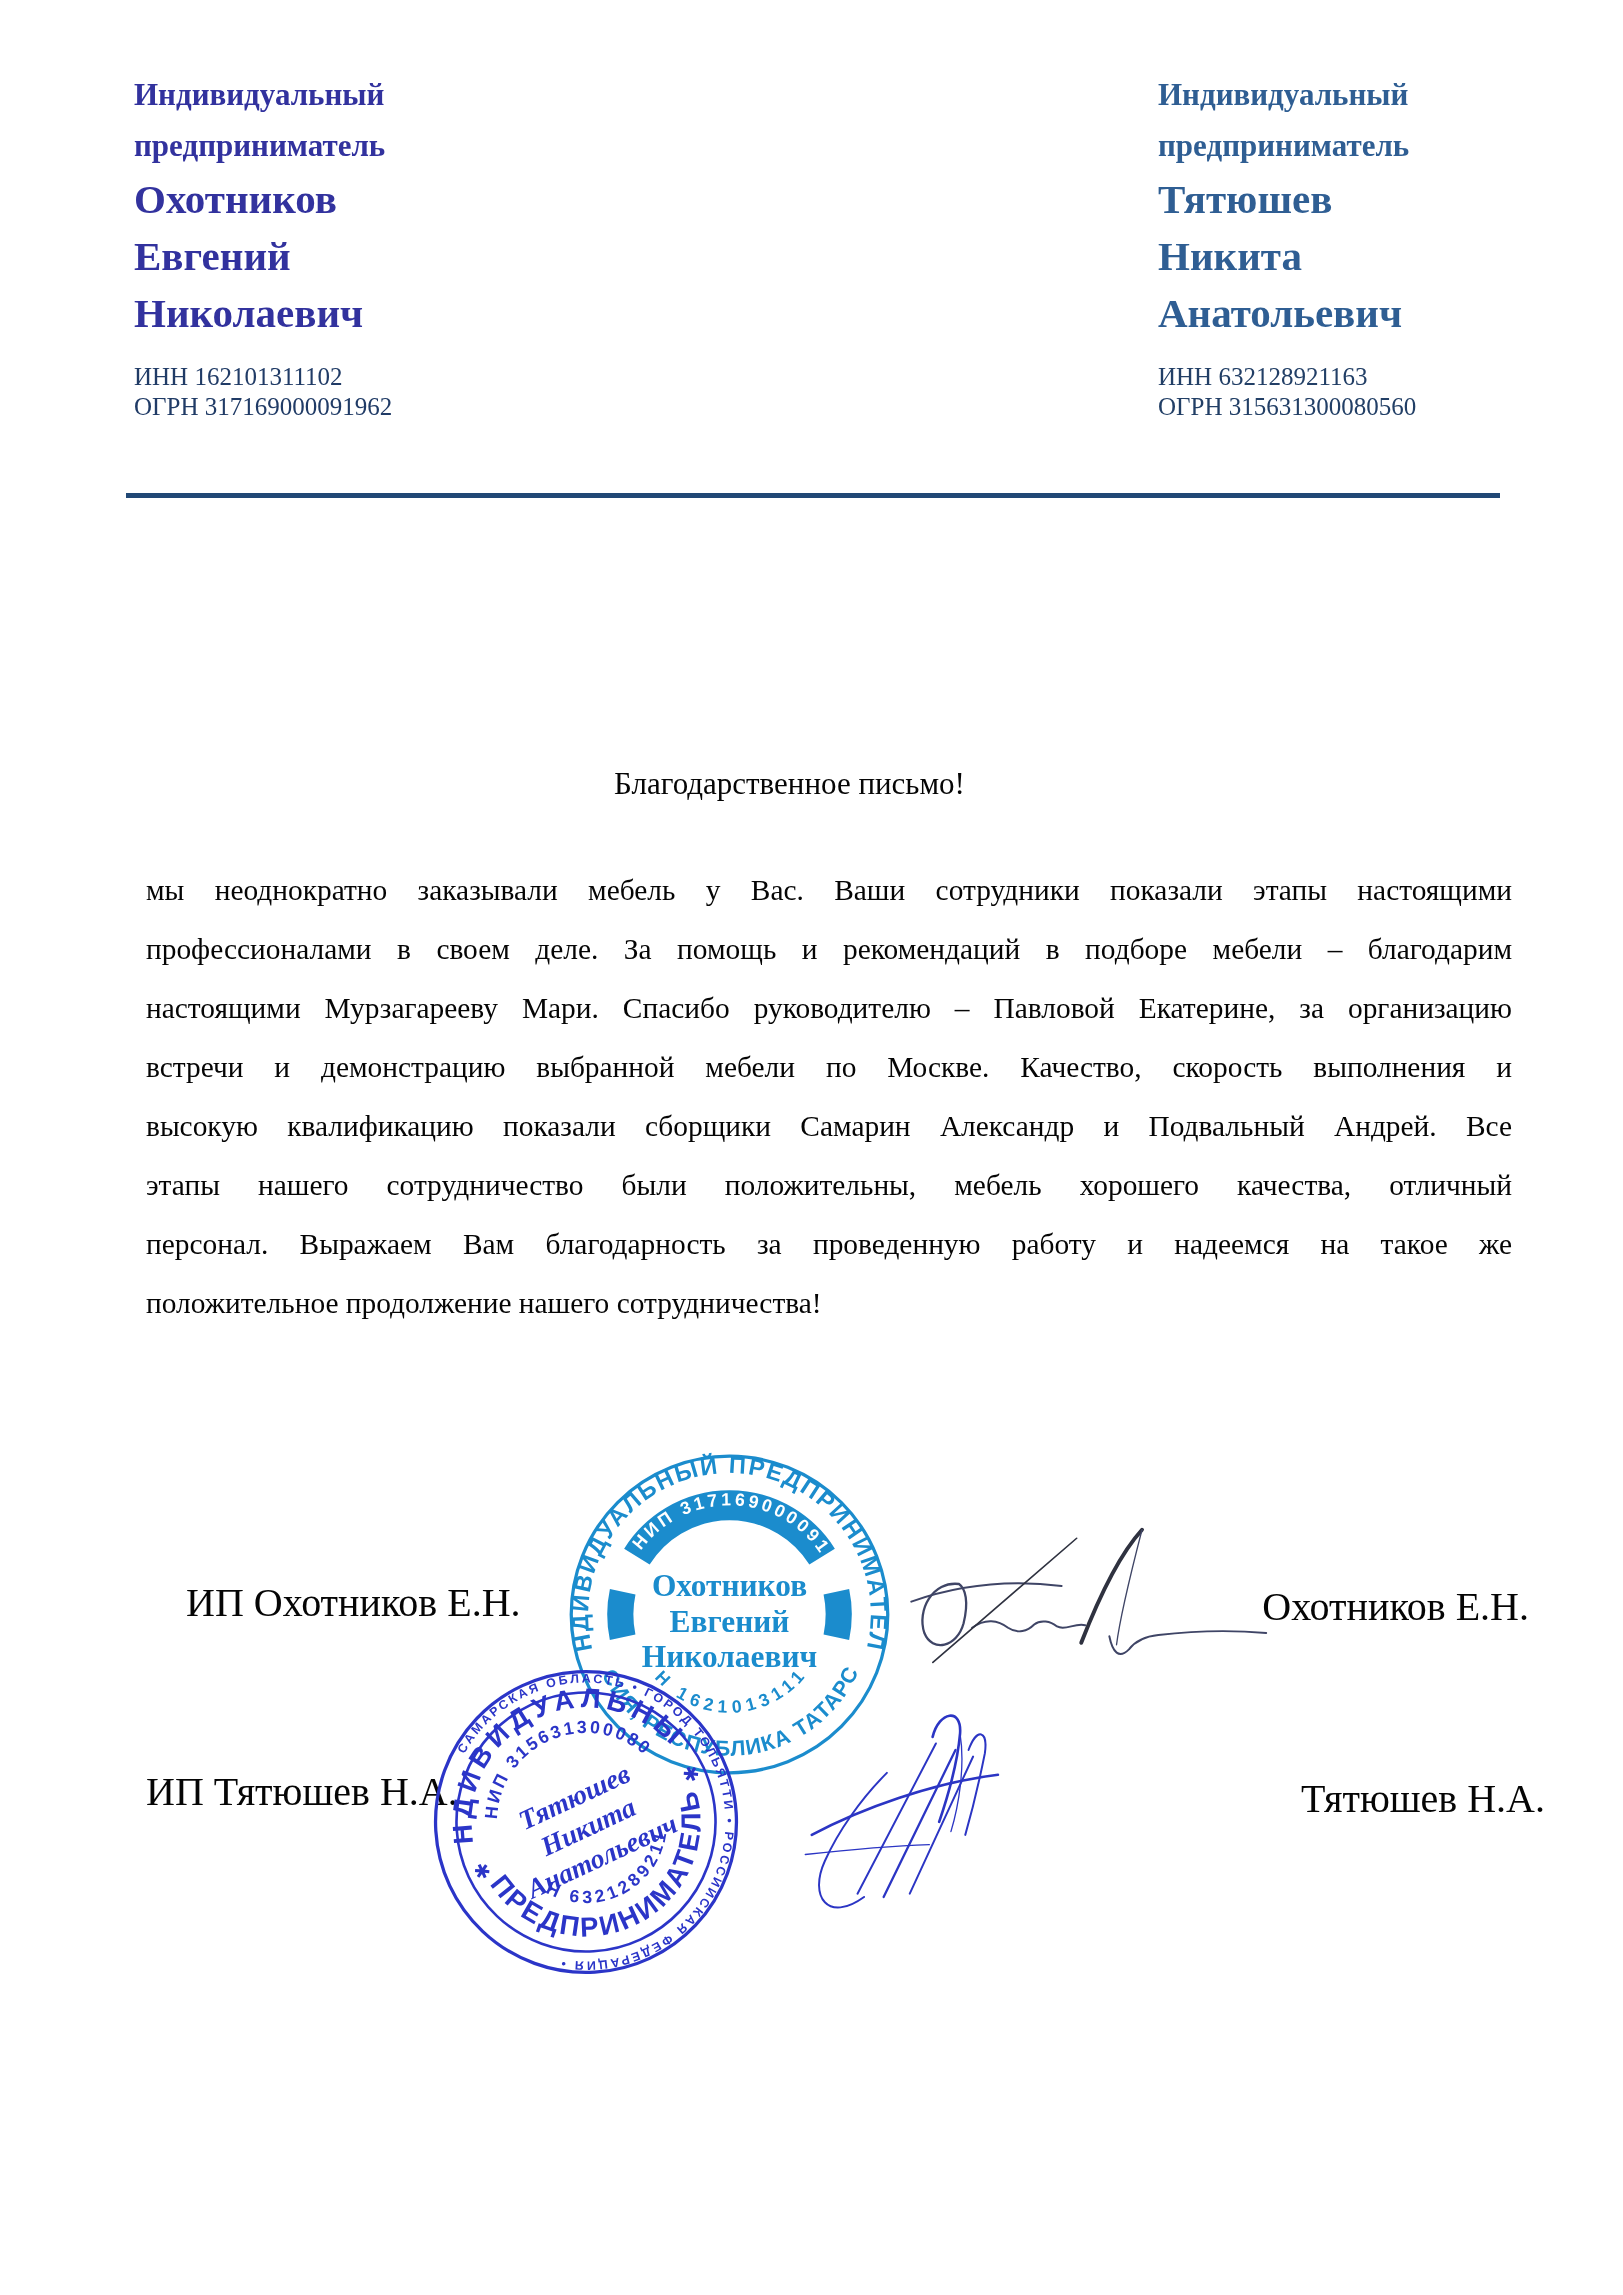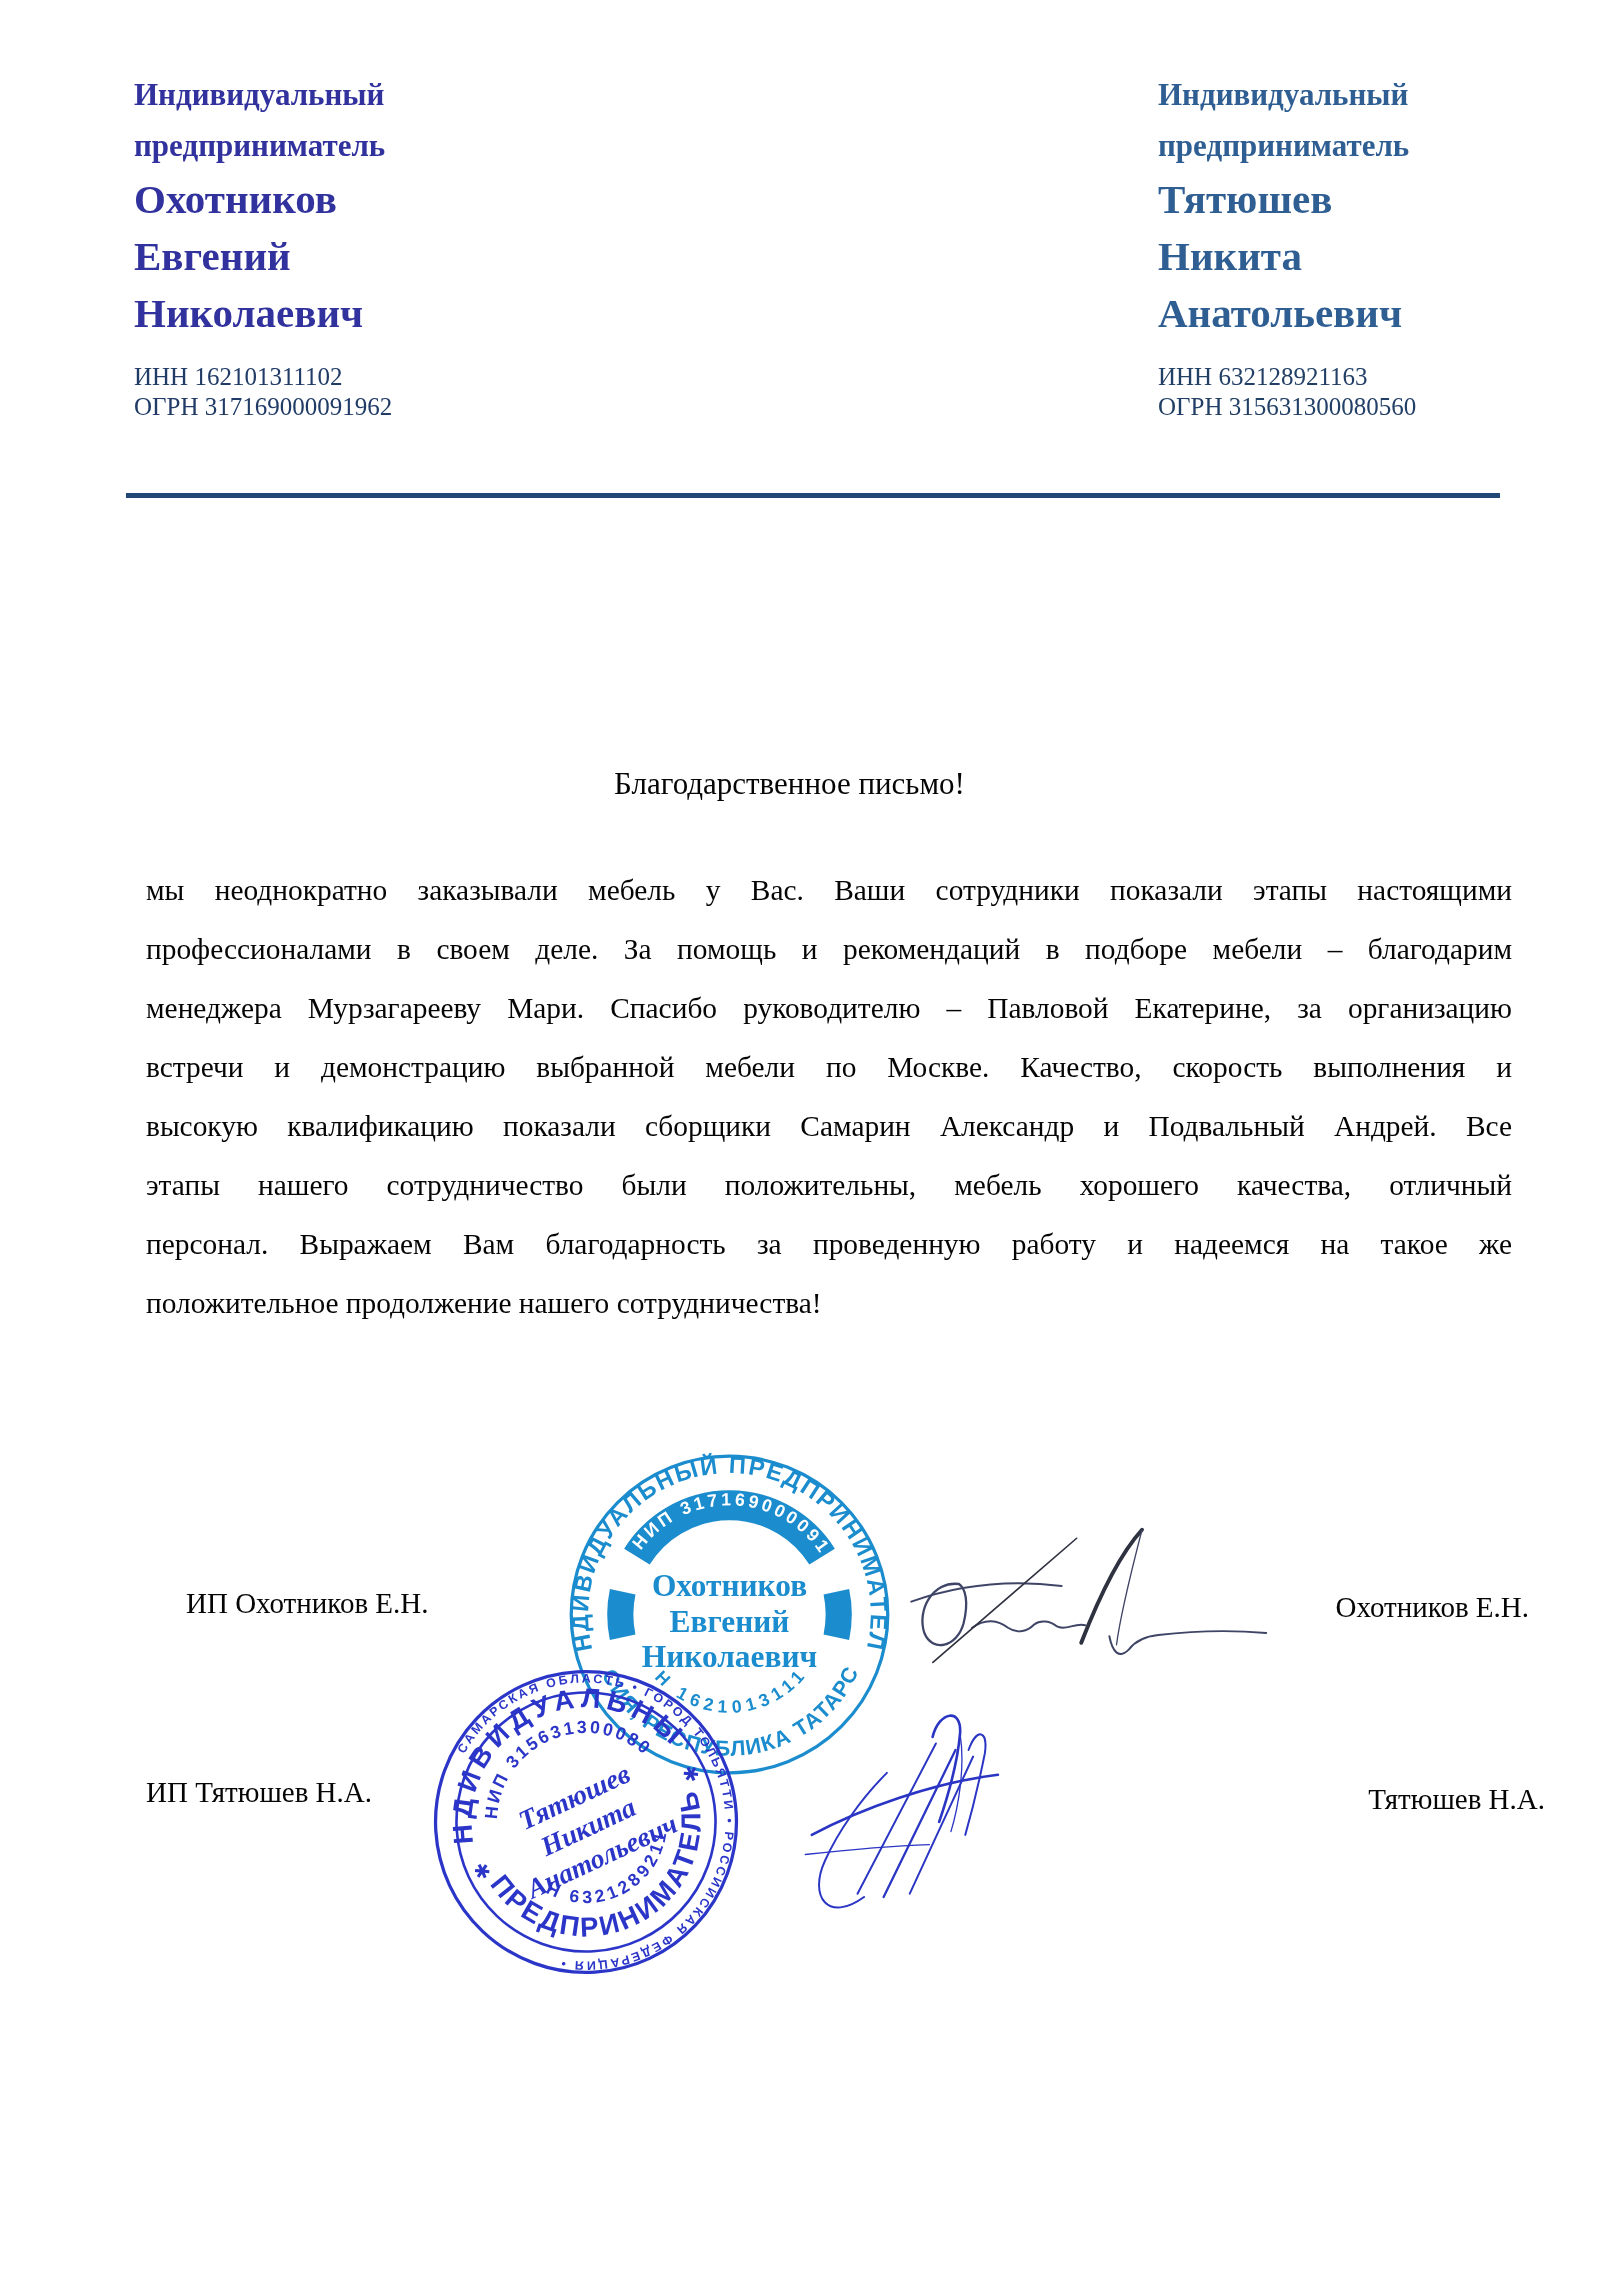--- a/index.html
+++ b/index.html
@@ -22,21 +22,21 @@
   .lh-left .ids{color:#203b66;}
   .lh-right{color:#2f5e93;}
   .lh-right .ids{color:#223f66;}
   .divider{background:#214875;height:4.6px;}
   .addressee{text-align:right;font-size:29.4px;line-height:35px;}
   .title{width:100%;text-align:center;font-size:31px;transform:translateX(-44px);}
   .body-par{font-size:29.4px;}
   .bline{height:59px;line-height:59px;text-align:justify;text-align-last:justify;white-space:nowrap;}
   .bline.first{padding-left:97px;}
   .bline.last{text-align-last:left;}
-  .sig-label{font-size:29px;line-height:34px;}
+  .sig-label{font-size:40px;line-height:34px;}
   svg text{font-family:"Liberation Sans","DejaVu Sans",sans-serif;}
   svg .ser{font-family:"Liberation Serif","DejaVu Serif",serif;}
 </style>
 </head>
 <body>
 
 <div id="page">
 
   <div class="abs lh lh-left" style="left:134px;top:69px;width:471px;">
     <span class="small">Индивидуальный</span>
@@ -63,21 +63,21 @@
   </div>
 
   <div class="abs divider" style="left:126px;top:493px;width:1374px;"></div>
 
 
   <div class="abs title" style="top:766px;left:0;">Благодарственное письмо!</div>
 
   <div class="abs body-par" style="left:146px;top:861px;width:1366px;">
     <div class="bline">мы неоднократно заказывали мебель у Вас. Ваши сотрудники показали этапы настоящими</div>
     <div class="bline">профессионалами в своем деле. За помощь и рекомендаций в подборе мебели – благодарим</div>
-    <div class="bline">менеджера Мурзагарееву Мари. Спасибо руководителю – Павловой Екатерине, за организацию</div>
+    <div class="bline">настоящими Мурзагарееву Мари. Спасибо руководителю – Павловой Екатерине, за организацию</div>
     <div class="bline">встречи и демонстрацию выбранной мебели по Москве. Качество, скорость выполнения и</div>
     <div class="bline">высокую квалификацию показали сборщики Самарин Александр и Подвальный Андрей. Все</div>
     <div class="bline">этапы нашего сотрудничество были положительны, мебель хорошего качества, отличный</div>
     <div class="bline">персонал. Выражаем Вам благодарность за проведенную работу и надеемся на такое же</div>
     <div class="bline last">положительное продолжение нашего сотрудничества!</div>
   </div>
 
   <div class="abs sig-label" style="left:186px;top:1586px;">ИП Охотников Е.Н.</div>
   <div class="abs sig-label" style="right:138px;top:1590px;">Охотников Е.Н.</div>
   <div class="abs sig-label" style="left:146px;top:1775px;">ИП Тятюшев Н.А.</div>

